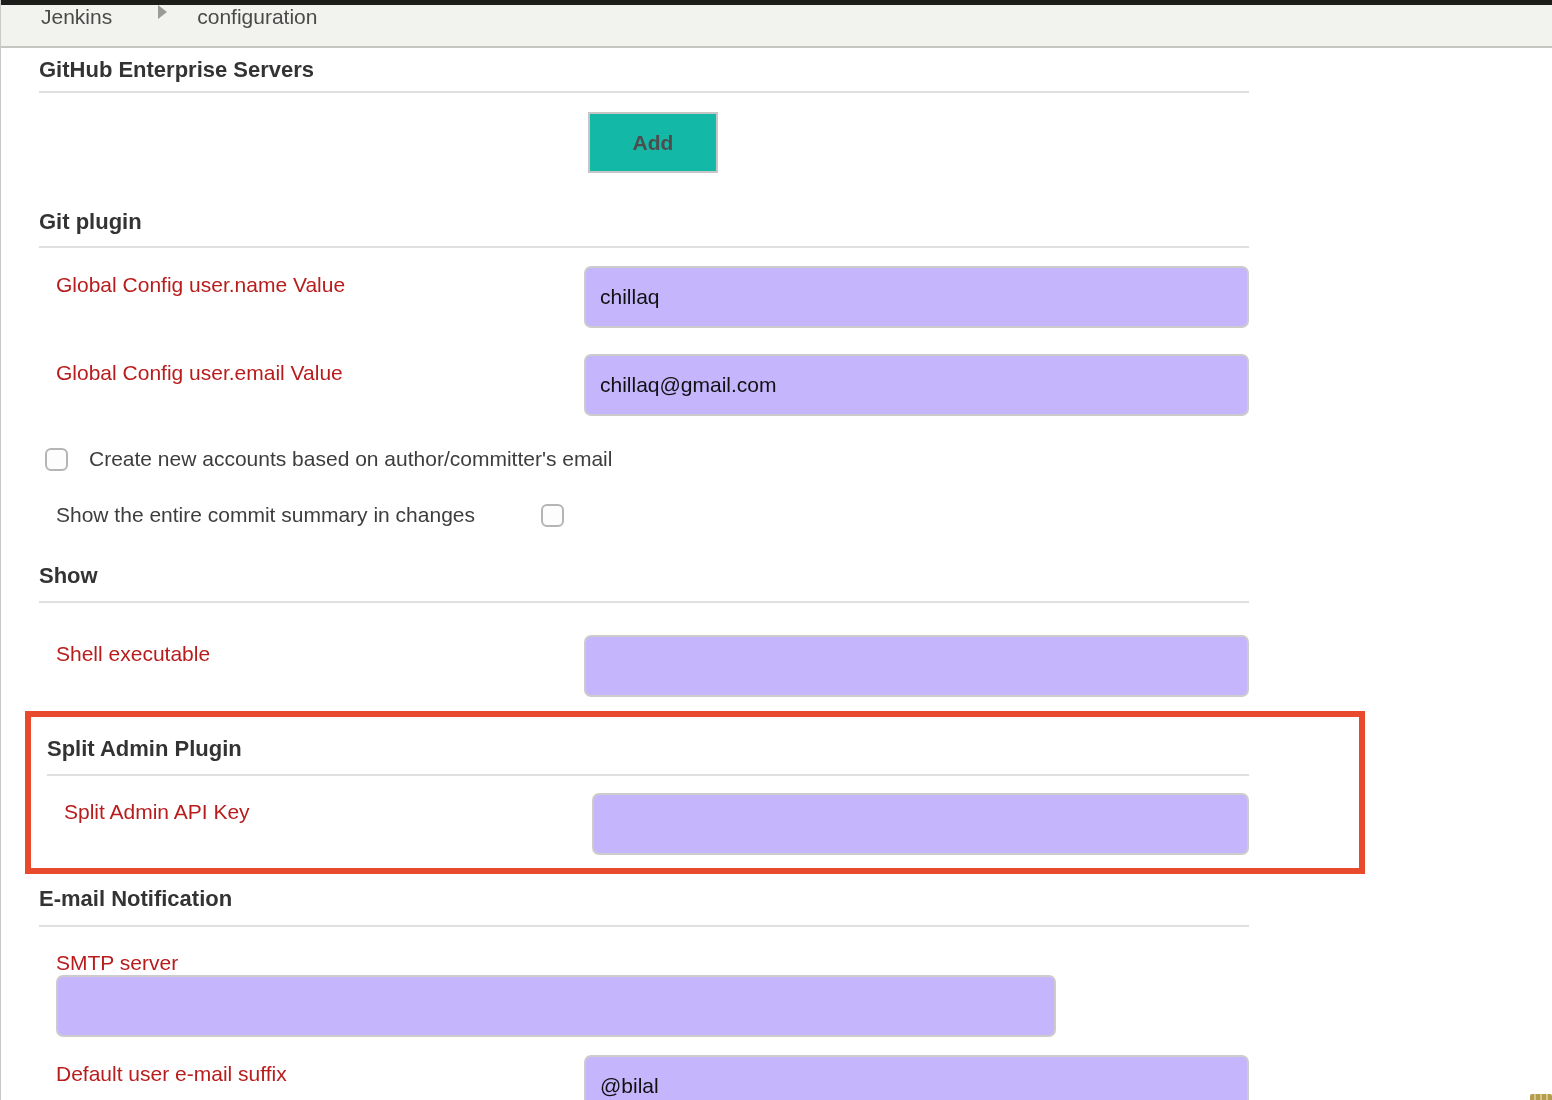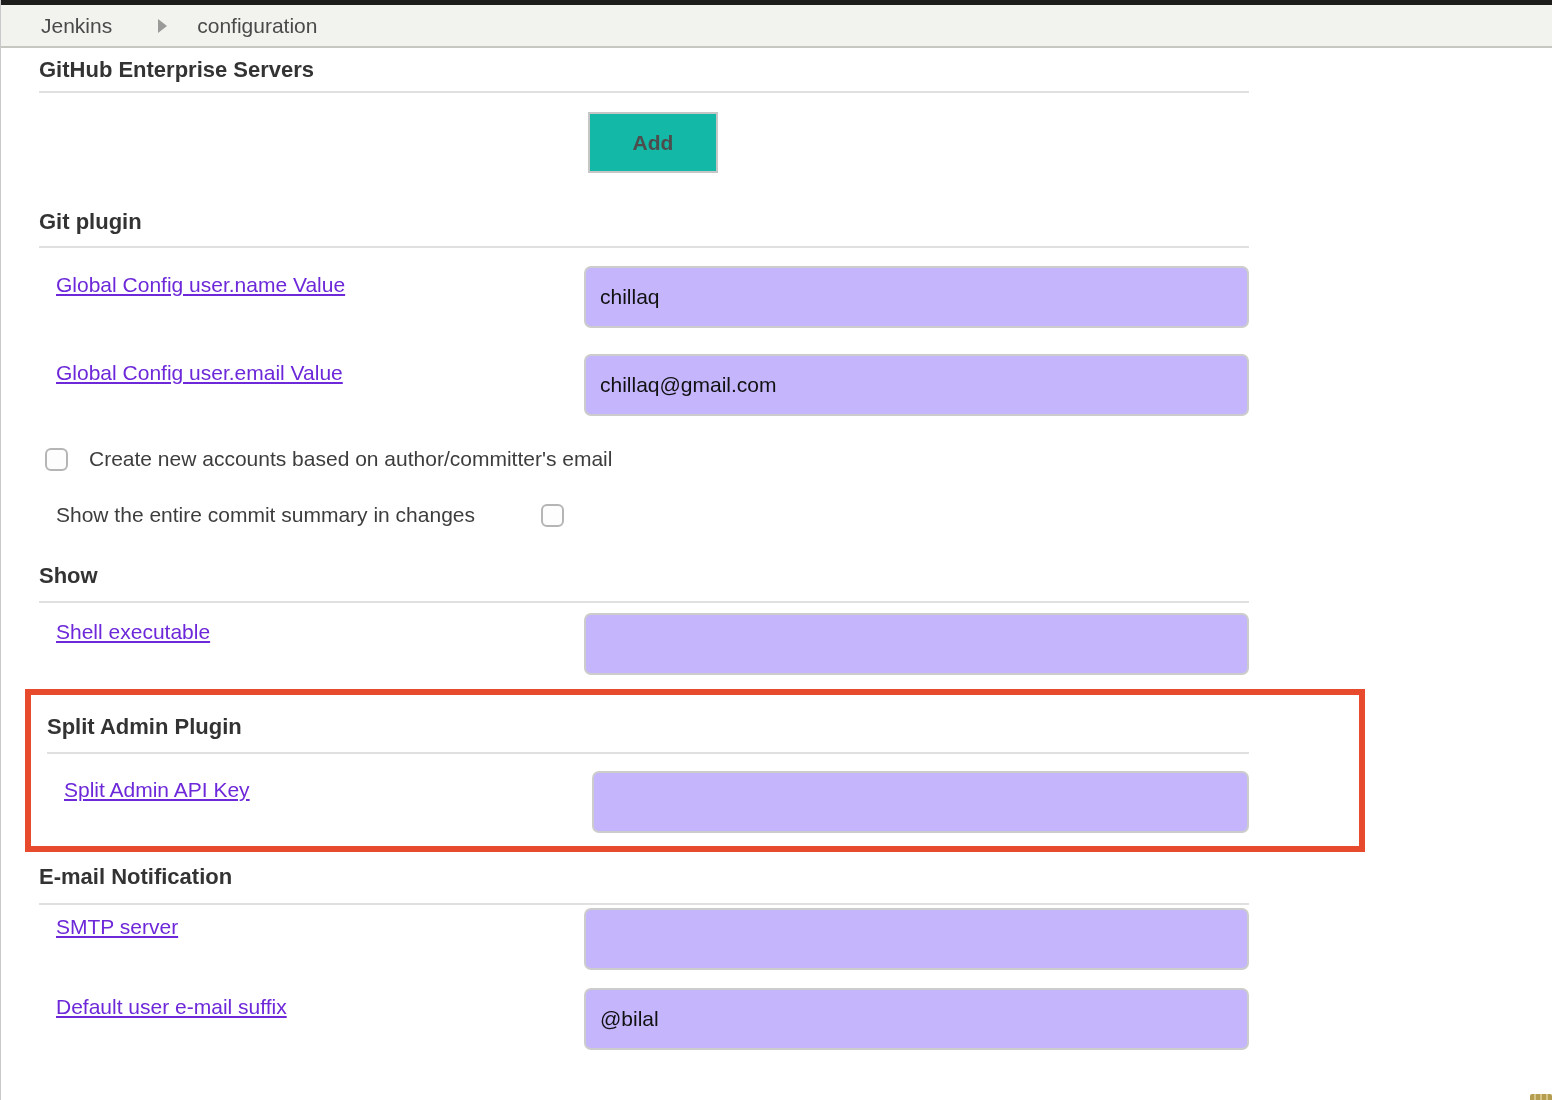--- a/index.html
+++ b/index.html
@@ -14,21 +14,21 @@
 
   
   .topbar { height: 5px; background: #1d1d1b; width: 100%; }
 
   
   .breadcrumb {
     height: 43px;
     background: #f2f3ee;
     border-bottom: 2px solid #c6c7c1;
     display: flex;
-    align-items: center;
+    align-items: flex-start;
     padding-left: 40px;
     font-size: 21px;
     color: #4a4a4a;
   }
   .crumb { cursor: pointer; }
   .crumb-sep {
     width: 0; height: 0;
     border-left: 9px solid #9a9a98;
     border-top: 7px solid transparent;
     border-bottom: 7px solid transparent;
@@ -68,24 +68,23 @@
   
   .form-row {
     display: flex;
     align-items: stretch;
     padding-left: 17px;
   }
   .form-row .field-label {
     width: 528px;
     flex: none;
     font-size: 21px;
-    color: #6d28d9;
+    color: #b91c1c;
     padding-top: 7px;
     line-height: 24px;
-    text-decoration: underline;
   }
   .text-input {
     width: 1000px;
     height: 62px;
     border: 2px solid #cccccc;
     border-radius: 7px;
     font-family: "Liberation Sans", sans-serif;
     font-size: 21px;
     color: #111111;
     padding: 0 14px;
@@ -116,41 +115,41 @@
     cursor: pointer;
   }
   .cb-row-1 { margin-top: 31px; padding-left: 6px; }
   .cb-row-1 .cb { margin-right: 21px; }
   .cb-row-2 { margin-top: 32px; padding-left: 17px; gap: 48px; }
   .cb-row-2 .cb { margin-left: 18px; }
 
   
   .shell-title { margin-top: 36px; }
   .shell-divider { margin-top: 12px; }
-  .row-shell { margin-top: 10px; }
+  .row-shell { margin-top: 32px; }
 
   
   .split-section { position: relative; padding-top: 39px; margin-left: 8px; }
   .split-divider { margin-top: 12px; }
   .row-split { margin-top: 17px; }
   .highlight-box {
     position: absolute;
     left: -22px;
     top: 14px;
     width: 1340px;
     height: 163px;
     border: 6px solid #e84a2d;
     pointer-events: none;
     z-index: 5;
   }
 
   
   .email-title { margin-top: 31px; }
   .email-divider { margin-top: 13px; }
-  .row-smtp { margin-top: 3px; }
+  .row-smtp { margin-top: 17px; flex-direction: column; }
   .row-suffix { margin-top: 18px; justify-content: center; }
 
   
   .gold-fragment {
     position: absolute;
     right: 0; bottom: 0;
     width: 22px; height: 6px;
     background: repeating-linear-gradient(90deg, #b49d4e 0 4px, #d6c587 4px 6px);
     border-radius: 2px 2px 0 0;
   }

